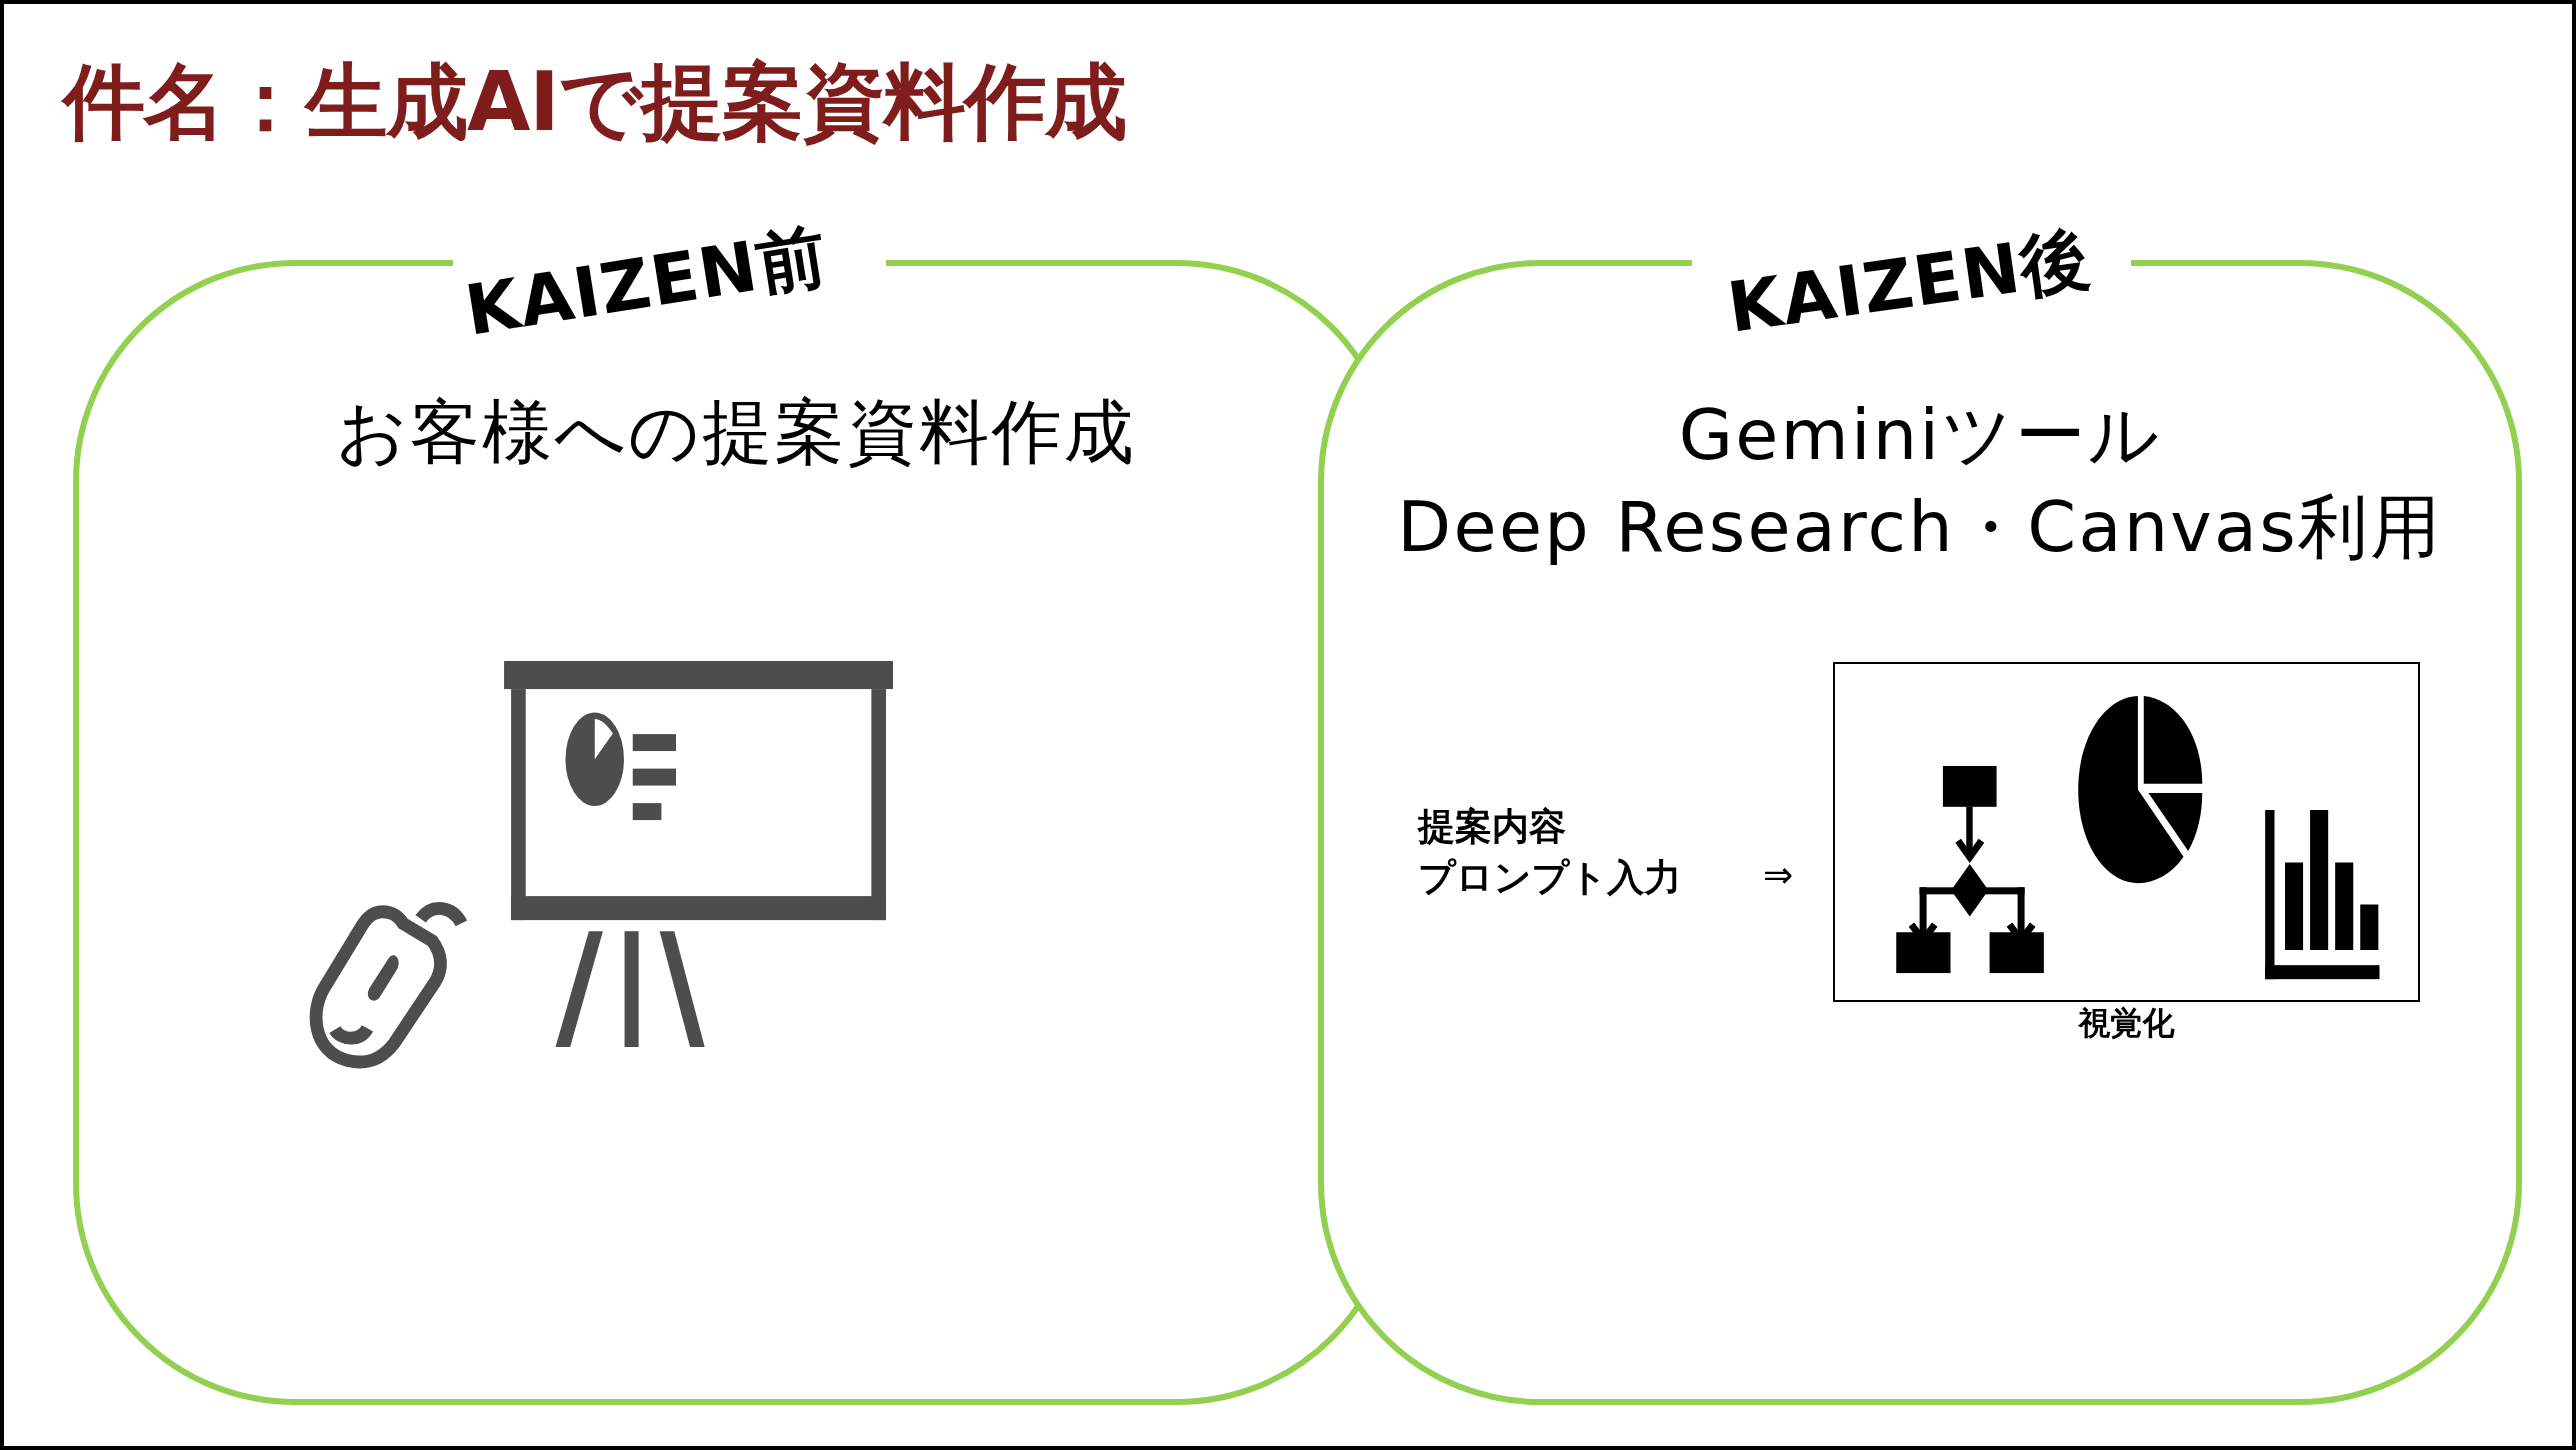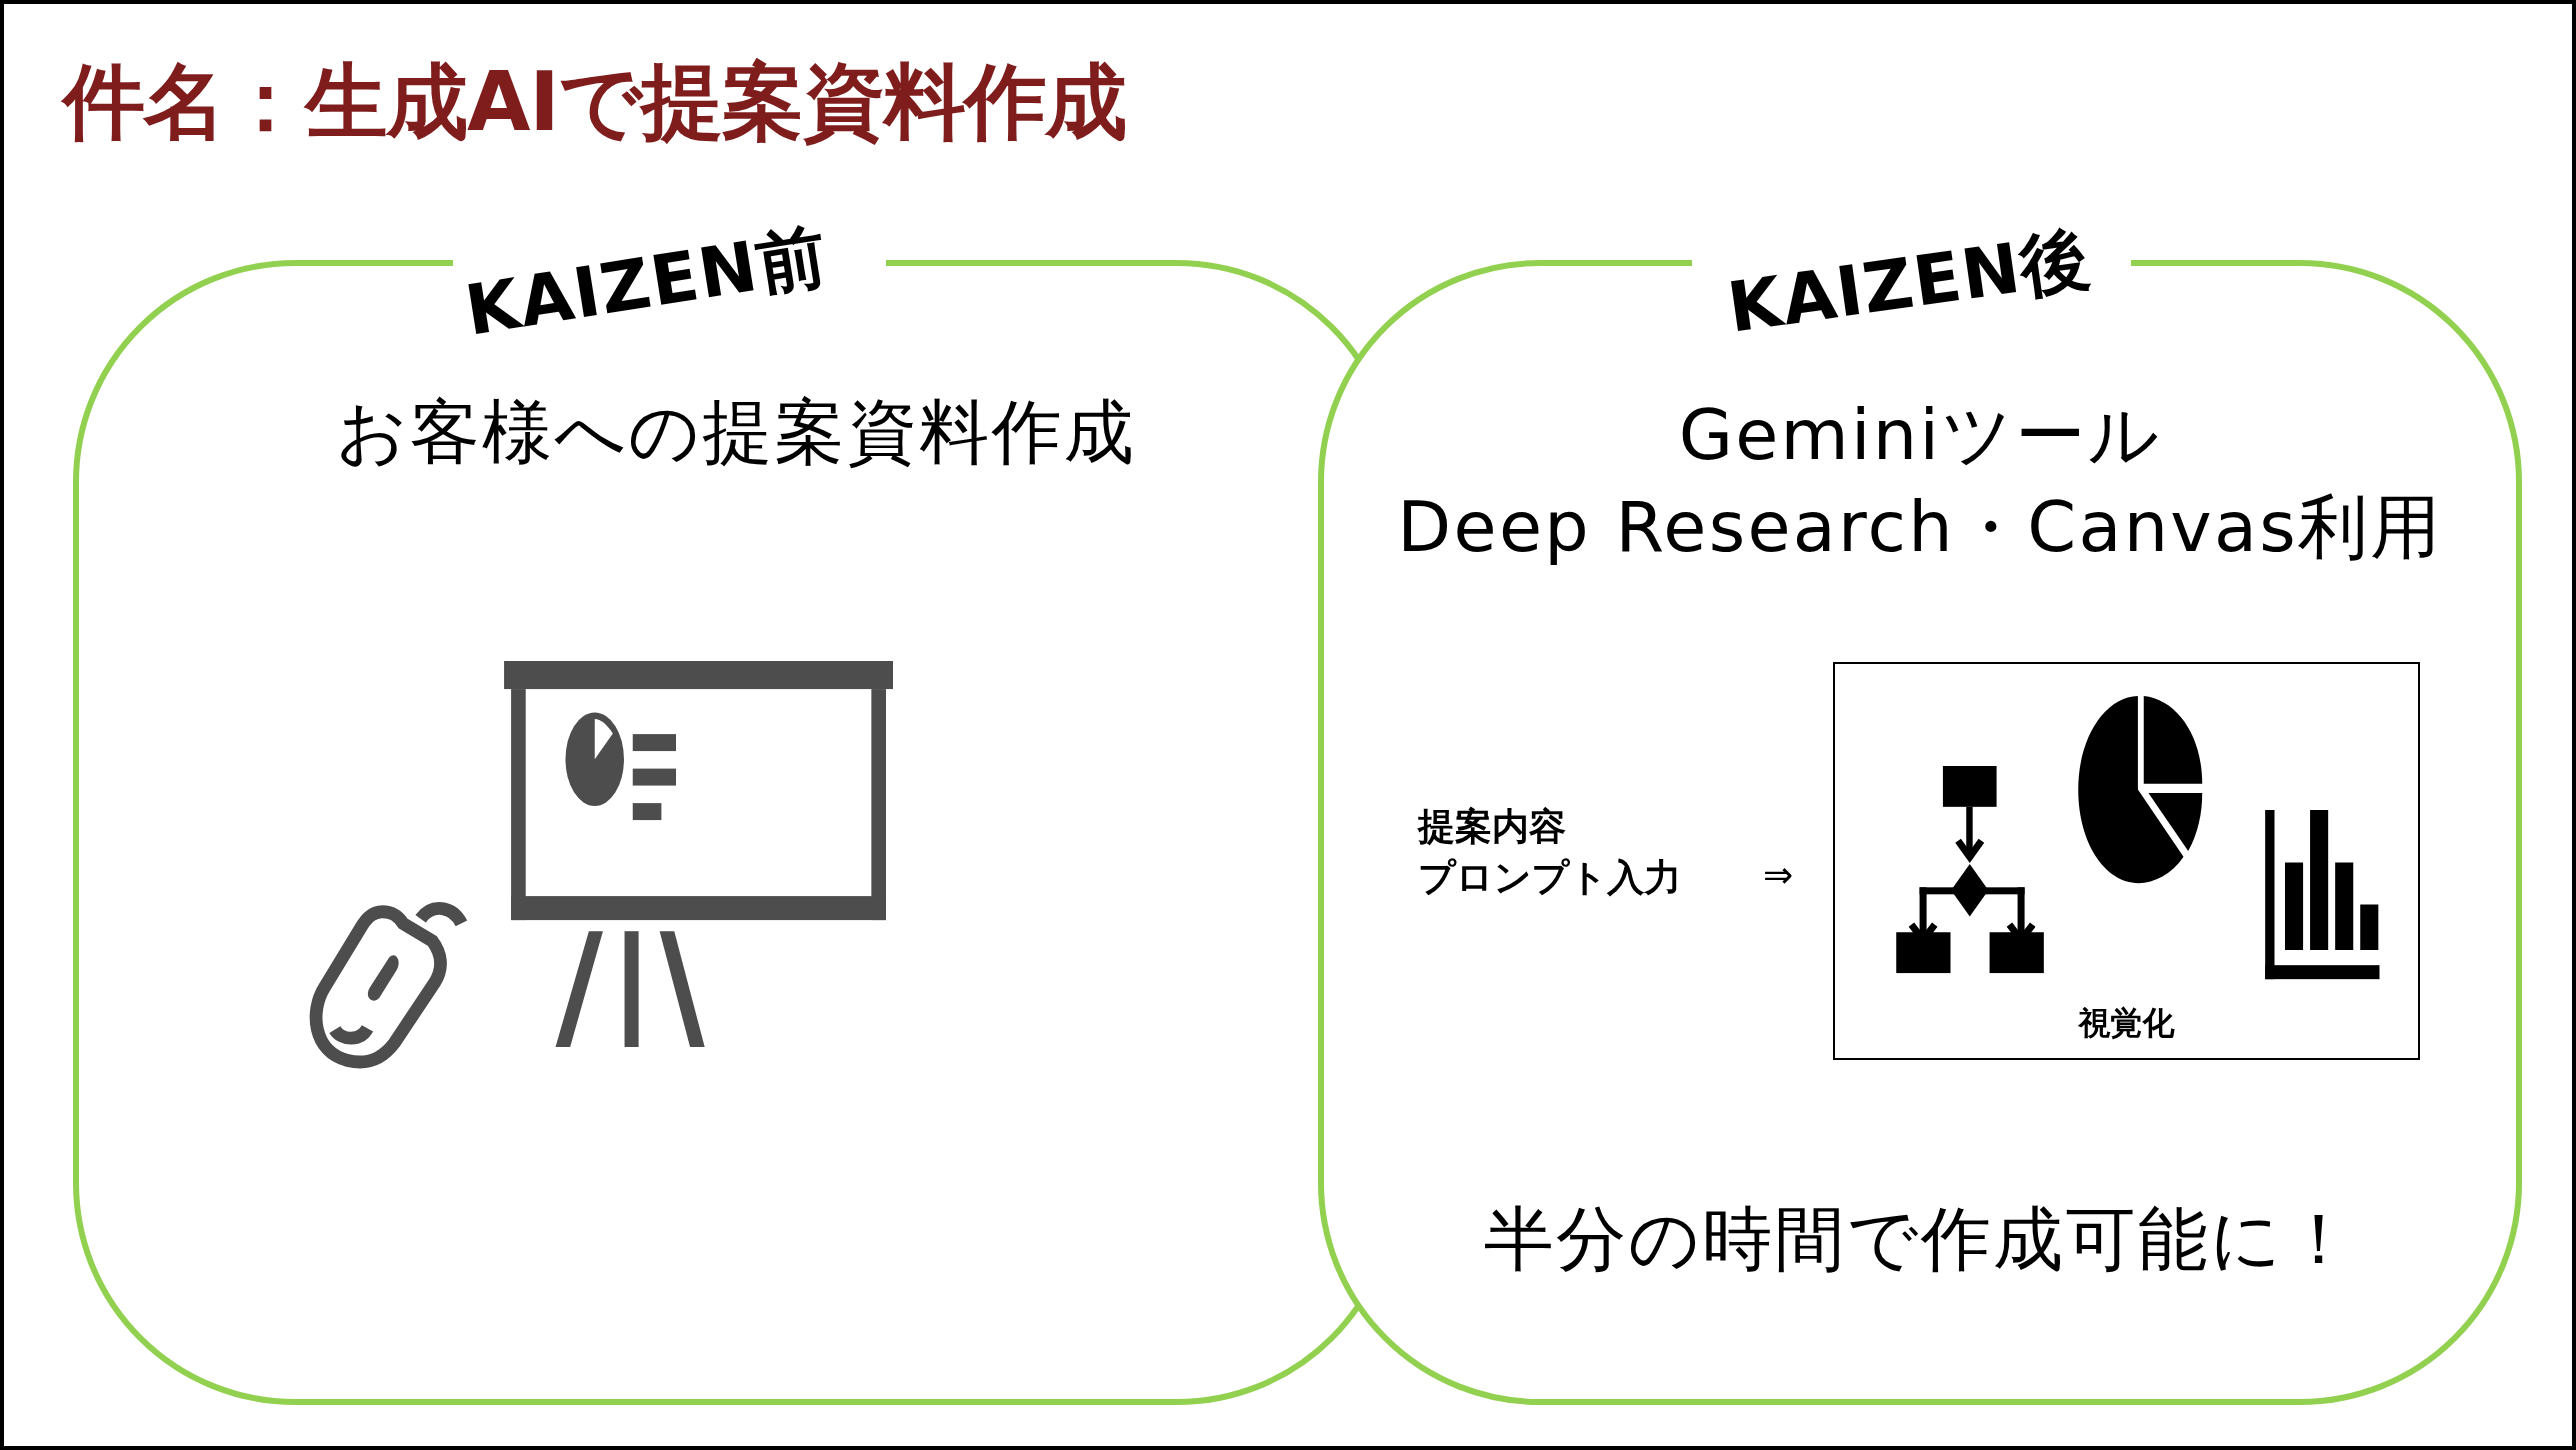--- a/index.html
+++ b/index.html
@@ -70,21 +70,21 @@
     <div>Geminiツール</div>
     <div>Deep Research・Canvas利用</div>
   </div>
 
   <div class="flow-text" style="left:94px; top:535px;">
     <div>提案内容</div>
     <div>プロンプト入力</div>
   </div>
   <div class="arrow-text" style="left:439px; top:588px;">⇒</div>
 
-  <div class="viz-box" style="left:509px; top:396px; width:587px; height:398px;">
+  <div class="viz-box" style="left:509px; top:396px; width:587px; height:340px;">
 
     <svg style="left:61px; top:102px;" width="158" height="175" viewBox="0 0 270 300">
       <rect x="80" y="0" width="92" height="70" fill="#000"></rect>
       <rect x="120" y="70" width="11" height="80" fill="#000"></rect>
       <path d="M106 128 L126 156 L146 128" fill="none" stroke="#000" stroke-width="12"></path>
       <polygon points="126,168 158,213 126,258 94,213" fill="#000"></polygon>
       <rect x="40" y="208" width="180" height="12" fill="#000"></rect>
       <rect x="40" y="208" width="12" height="112" fill="#000"></rect>
       <rect x="208" y="208" width="12" height="112" fill="#000"></rect>
       <path d="M26 292 L46 318 L66 292" fill="none" stroke="#000" stroke-width="12" transform="translate(0,-20)"></path>
@@ -103,21 +103,20 @@
       <rect x="0" y="0" width="16" height="290" fill="#000"></rect>
       <rect x="0" y="266" width="196" height="24" fill="#000"></rect>
       <rect x="34" y="90" width="31" height="150" fill="#000"></rect>
       <rect x="77" y="0" width="31" height="240" fill="#000"></rect>
       <rect x="120" y="90" width="31" height="150" fill="#000"></rect>
       <rect x="163" y="162" width="31" height="78" fill="#000"></rect>
     </svg>
     <div class="viz-label" style="top:338px;">視覚化</div>
   </div>
 
-  <div class="panel-text" style="top:927px;">半分の時間で作成可能に！</div>
 </div>
 
 <div class="kaizen" style="left:462px; top:225px;">
   <span class="ch" style="transform:rotate(-9deg) translateY(13px);">KAIZEN前</span>
 </div>
 <div class="kaizen" style="left:1725px; top:225px;">
   <span class="ch" style="transform:rotate(-8deg) translateY(13px);">KAIZEN後</span>
 </div>
 
 

